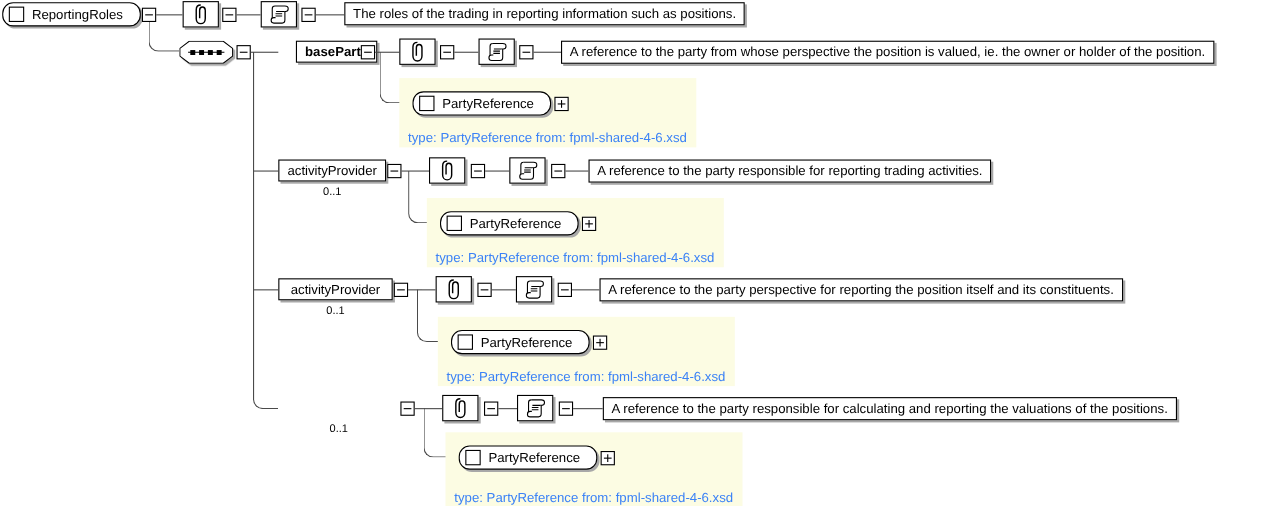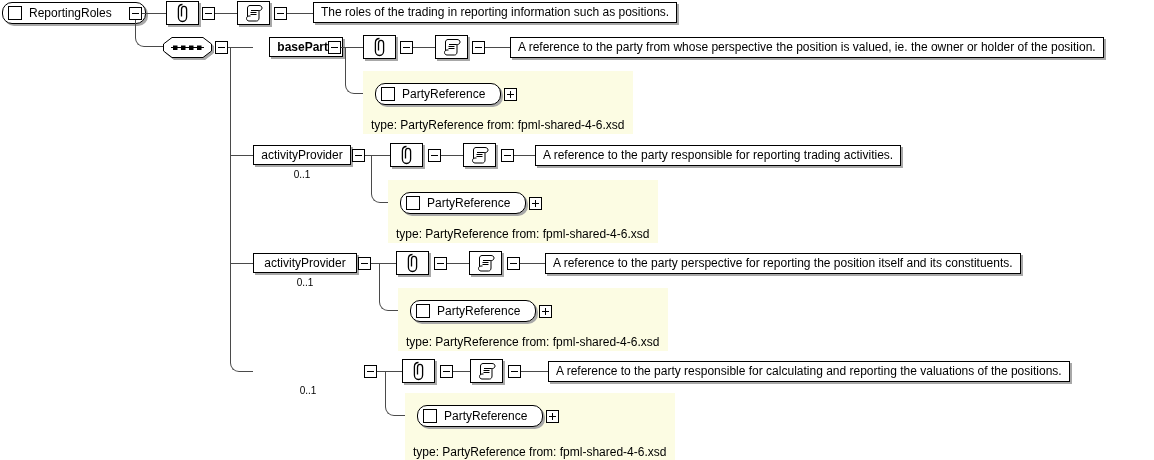--- a/index.html
+++ b/index.html
@@ -86,38 +86,38 @@
     box-sizing:border-box;
   }
   
   .panel{
     position:absolute;
     width:270px;height:63px;
     background:#fcfce3;
   }
   .tnote{
     position:absolute;
-    color:#000000;
+    color:#3b82f6;
     white-space:nowrap;
     font-size:12px;
   }
   .card{
     position:absolute;
     font-size:10px;
     text-align:center;
   }
   .seq{position:absolute;}
   .seq svg{filter:drop-shadow(2px 2px 0 #a8a8a8);}
 </style>
 </head>
 <body>
 
 <div id="canvas">
 
-  <div class="gbox" style="left:2px;top:2px;width:144px;">
+  <div class="gbox" style="left:2px;top:2px;width:126px;">
     <span class="sq"></span>
     <span>ReportingRoles</span>
   </div>
   <div class="toggle" style="left:129px;top:7px;">
     <span class="bar-h"></span>
   </div>
   <div class="hl" style="left:142px;top:13px;width:24px;"></div>
 
   <div class="ibox" style="left:166px;top:1px;">
     <svg width="15" height="20" viewBox="0 0 15 20">

